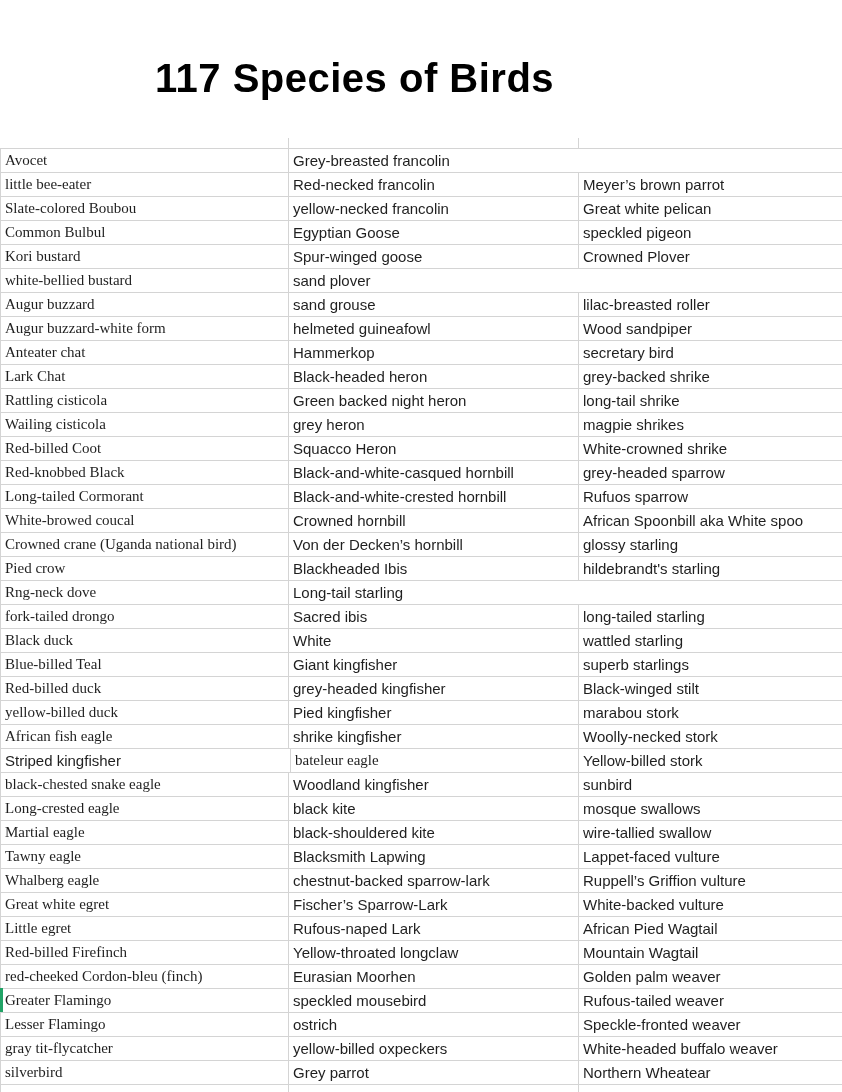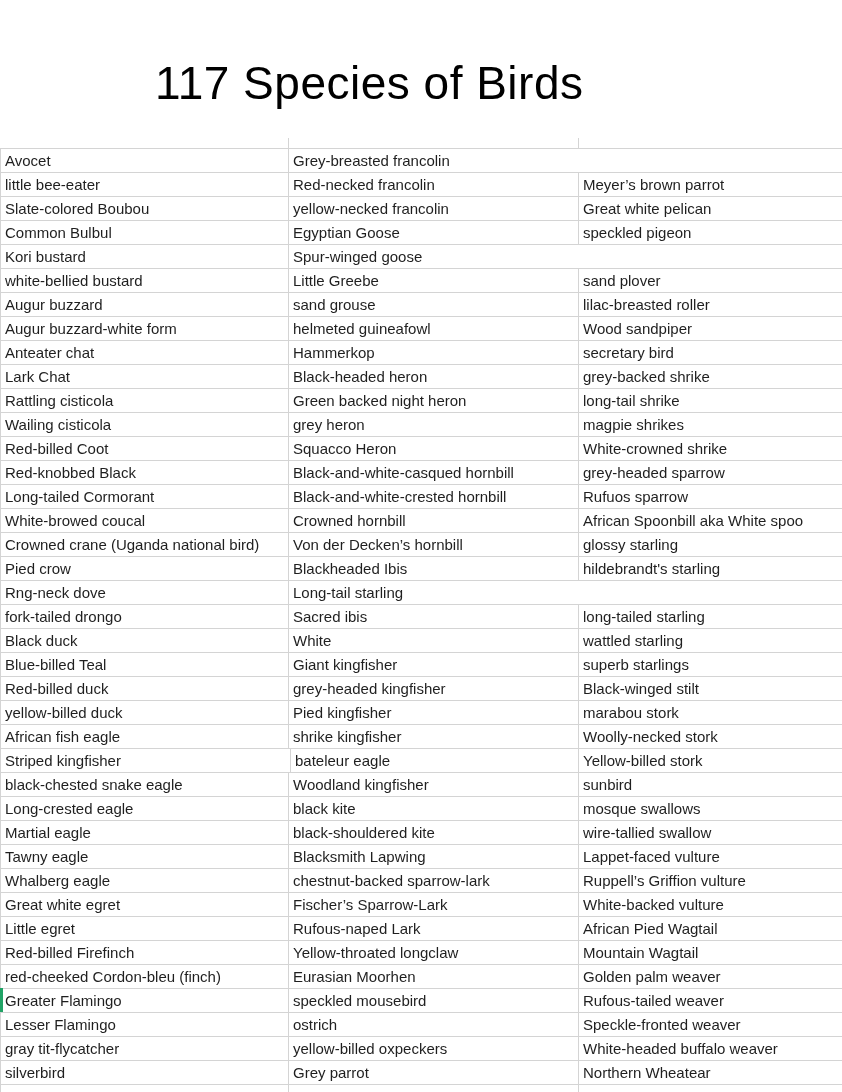--- a/index.html
+++ b/index.html
@@ -6,22 +6,22 @@
   body {
     width: 842px; height: 1092px;
     background: #ffffff;
     overflow: hidden;
     position: relative;
     font-family: "Liberation Sans", sans-serif;
   }
   .title {
     position: absolute;
     left: 155px; top: 56px;
-    font-size: 46px;
-    font-weight: normal;
+    font-size: 40px;
+    font-weight: bold;
     color: #000000;
     letter-spacing: 0.5px;
     white-space: nowrap;
   }
   .grid {
     position: absolute;
     left: 0; top: 148px; right: 0; bottom: 0;
     border-top: 1px solid #d4d4d4;
   }
   .row {
@@ -37,21 +37,21 @@
   .cell {
     box-sizing: border-box;
     border-left: 1px solid #d4d4d4;
     font-size: 15px;
     line-height: 23px;
     color: #1f1f1f;
     padding: 0 0 0 4px;
     white-space: nowrap;
     overflow: hidden;
   }
-  .c0 { width: 288px; }
+  .c0 { width: 288px; font-family: Liberation Serif, serif; }
   .c1 { width: 290px; }
   .c2 { flex: 1; }
   .stub {
     position: absolute;
     top: 138px;
     width: 1px; height: 10px;
     background: #d4d4d4;
   }
   .stub.s1 { left: 288px; }
   .stub.s2 { left: 578px; }
@@ -86,24 +86,24 @@
       <div class="cell c2">Great white pelican</div>
     </div>
     <div class="row">
       <div class="cell c0">Common Bulbul</div>
       <div class="cell c1">Egyptian Goose</div>
       <div class="cell c2">speckled pigeon</div>
     </div>
     <div class="row">
       <div class="cell c0">Kori bustard</div>
       <div class="cell c1">Spur-winged goose</div>
+      <div class="cell c2">Crowned Plover</div>
     </div>
     <div class="row">
       <div class="cell c0">white-bellied bustard</div>
-      <div class="cell c1">Little Greebe</div>
       <div class="cell c2">sand plover</div>
     </div>
     <div class="row">
       <div class="cell c0">Augur buzzard</div>
       <div class="cell c1">sand grouse</div>
       <div class="cell c2">lilac-breasted roller</div>
     </div>
     <div class="row">
       <div class="cell c0">Augur buzzard-white form</div>
       <div class="cell c1">helmeted guineafowl</div>

